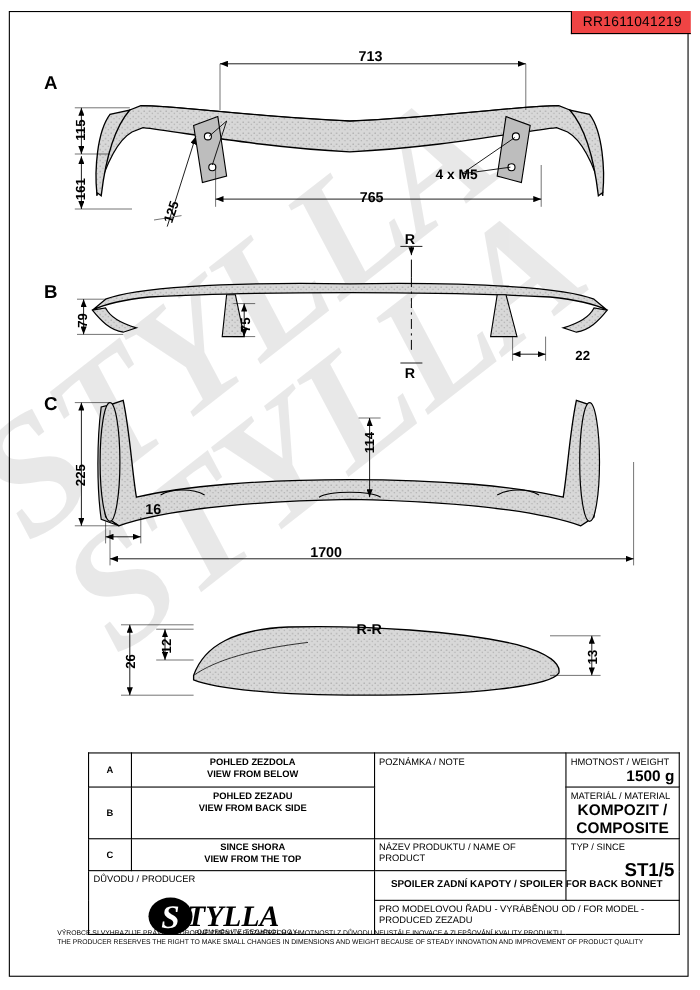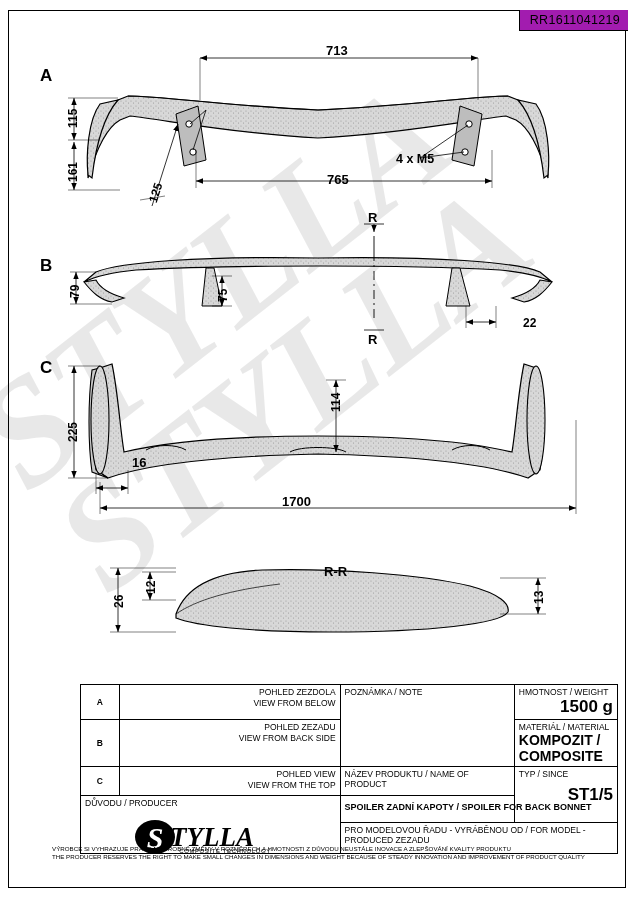--- a/index.html
+++ b/index.html
@@ -1,34 +1,34 @@
 <!DOCTYPE html>
 <html><head>
 <meta charset="utf-8">
 <style>
   html,body{margin:0;padding:0;background:#ffffff;}
   body{font-family:"Liberation Sans", sans-serif;}
   #page{position:relative;width:636px;height:900px;background:#ffffff;overflow:hidden;}
   .frame{position:absolute;left:8px;top:10px;width:618px;height:878px;border:1.5px solid #000;box-sizing:border-box;}
   .docnum{position:absolute;right:8px;top:10px;border:1.5px solid #000;border-top:none;border-right:none;
-          background:#a21caf;padding:3px 8px 3px 10px;font-size:12.5px;letter-spacing:.3px;}
+          background:#ef4444;padding:3px 8px 3px 10px;font-size:12.5px;letter-spacing:.3px;}
   .wm{position:absolute;left:0;top:0;width:636px;height:900px;pointer-events:none;}
   .viewlabel{position:absolute;font-size:17px;font-weight:bold;}
   .dim{position:absolute;font-size:12px;color:#000;white-space:nowrap;}
   .dim.v{transform-origin:left top;}
   .svgwrap{position:absolute;left:0;top:0;width:636px;height:900px;}
   
   .tb{position:absolute;left:80px;top:684px;width:538px;height:130px;}
   .tb table{border-collapse:collapse;width:100%;height:100%;}
   .tb td{border:1px solid #000;font-size:8.5px;vertical-align:top;padding:2px 4px;}
   .vv{font-weight:bold;font-size:13px;text-align:center;vertical-align:middle!important;}
-  .big{font-size:17px;font-weight:bold;text-align:right;}
-  .big2{font-size:14px;font-weight:bold;text-align:left;}
+  .big{font-size:14px;font-weight:bold;text-align:right;}
+  .big2{font-size:14px;font-weight:bold;text-align:center;}
   .big3{font-size:17px;font-weight:bold;text-align:center;}
-  .vlab{font-size:9.5px;font-weight:normal;text-align:right;line-height:1.25;padding-top:6px;}
+  .vlab{font-size:9.5px;font-weight:bold;text-align:center;line-height:1.25;padding-top:6px;}
   .note{position:absolute;left:52px;top:845px;width:560px;font-size:6.2px;line-height:1.35;}
   .logo{display:flex;align-items:center;justify-content:center;height:100%;}
   .logobox{position:relative;width:170px;height:34px;}
 </style>
 </head>
 <body>
 
 <div id="page">
 
   <svg class="wm" viewBox="0 0 636 900">
@@ -223,21 +223,21 @@
           <div>VIEW FROM BACK SIDE</div>
         </td>
         <td colspan="2">
           <div>MATERIÁL / MATERIAL</div>
           <div class="big2">KOMPOZIT / COMPOSITE</div>
         </td>
       </tr>
       <tr>
         <td class="vv" style="height:24px;">C</td>
         <td class="vlab">
-          <div>POHLED VIEW</div>
+          <div>SINCE SHORA</div>
           <div>VIEW FROM THE TOP</div>
         </td>
         <td rowspan="1">
           <div>NÁZEV PRODUKTU / NAME OF PRODUCT</div>
         </td>
         <td rowspan="2" style="width:64px;">
           <div>TYP / SINCE</div>
           <div class="big3" style="padding-top:6px;text-align:right;">ST1/5</div>
         </td>
       </tr>
@@ -249,21 +249,21 @@
               <svg viewBox="0 0 170 38" width="170" height="38">
                 <ellipse cx="30" cy="19" rx="20" ry="17" fill="#000"></ellipse>
                 <text x="30" y="30" font-family="Liberation Serif, serif" font-size="30" font-weight="bold" font-style="italic" text-anchor="middle" fill="#fff">S</text>
                 <text x="45" y="28" font-family="Liberation Serif, serif" font-size="27" font-weight="bold" font-style="italic" fill="#000">TYLLA</text>
                 <text x="100" y="35" font-family="Liberation Sans, sans-serif" font-size="6" letter-spacing="0.6" text-anchor="middle" fill="#000">COMPOSITE TECHNOLOGY</text>
               </svg>
             </div>
           </div>
         </td>
         <td colspan="2" style="height:22px;">
-          <div style="font-size:9px;font-weight:bold;padding-top:4px;">SPOILER ZADNÍ KAPOTY / SPOILER FOR BACK BONNET</div>
+          <div style="font-size:9px;font-weight:bold;padding-top:4px;text-align:center;">SPOILER ZADNÍ KAPOTY / SPOILER FOR BACK BONNET</div>
         </td>
       </tr>
       <tr>
         <td colspan="3" style="height:26px;">
           <div>PRO MODELOVOU ŘADU - VYRÁBĚNOU OD / FOR MODEL - PRODUCED ZEZADU</div>
           <div></div>
         </td>
       </tr>
     </tbody>
       </table>

